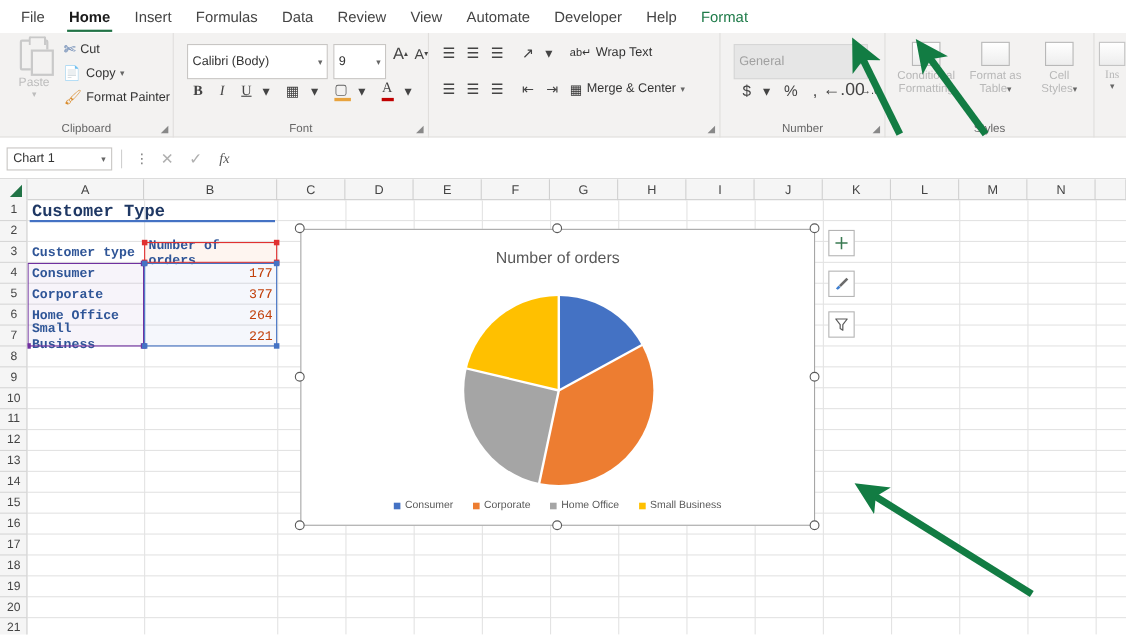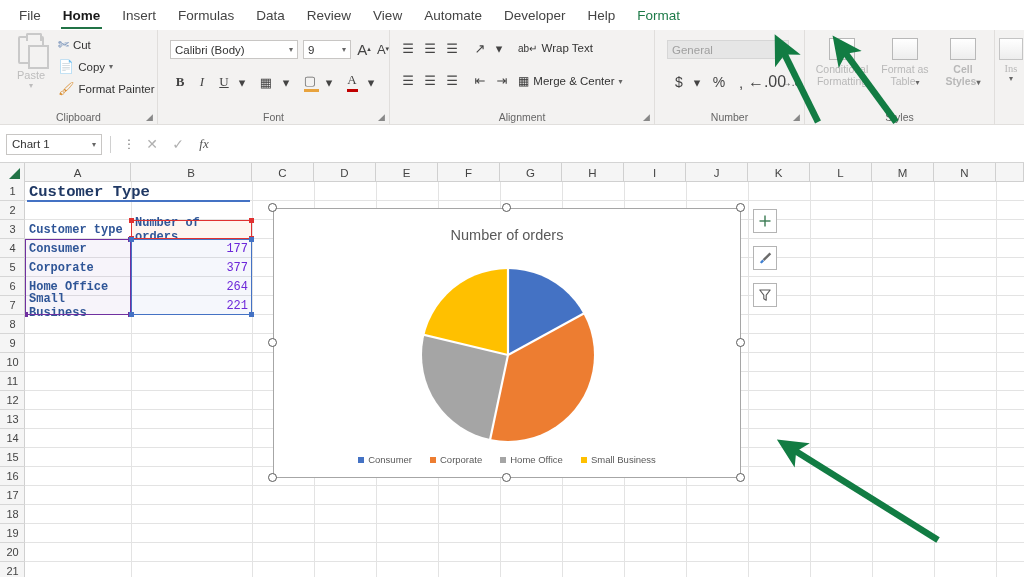--- a/index.html
+++ b/index.html
@@ -77,21 +77,21 @@
   .paste-chev { font-size: 8px; color: #bdbdbd; }
 
   
   .gl { font-size: 13px; line-height: 1; }
   .chev { font-size: 8px; color: #666; }
 
   
   .fbox {
     position: absolute; background: #ffffff; border: 1px solid #c8c6c4;
     display: flex; align-items: center; padding: 0 4px;
-    font-size: 11.5px; color: #333; height: 19px;
+    font-size: 11.5px; color: #333; height: 32px;
   }
   .fbox .chev { margin-left: auto; }
 
   
   .ibtn {
     position: absolute; width: 20px; height: 20px;
     display: flex; align-items: center; justify-content: center;
     font-size: 13px; color: #444;
   }
 
@@ -148,21 +148,21 @@
   .cell {
     position: absolute; height: 19px;
     display: flex; align-items: center;
     font-size: 12px; padding: 0 4px;
     font-family: Liberation Mono, monospace;
   }
   .cell.r { justify-content: flex-end; }
   .title-cell { font-size: 15.5px; font-weight: bold; color: #1f3864; }
   .hdr-cell { font-size: 12px; font-weight: bold; color: #2f5597; }
   .lbl-cell { font-size: 12px; font-weight: bold; color: #2f5597; }
-  .num-cell { font-size: 12px; color: #6d28d9; }
+  .num-cell { font-size: 12px; color: #c2410c; }
   .shade-a { position: absolute; background: rgba(112,48,160,0.055); }
   .shade-b { position: absolute; background: rgba(68,114,196,0.055); }
   .shade-h { position: absolute; background: rgba(237,125,49,0.075); }
 
   .uline { position: absolute; height: 2px; background: #4472c4; }
   .selbox { position: absolute; pointer-events: none; }
   .selbox.red { border: 1.6px solid #e03131; }
   .selbox.purple { border: 1.6px solid #7030a0; }
   .selbox.blue { border: 1.6px solid #4472c4; }
   .handle { position: absolute; width: 5px; height: 5px; }
@@ -308,21 +308,20 @@
       <div class="ibtn gray" style="left:30px; top:40px;">☰</div>
       <div class="ibtn gray" style="left:52px; top:40px;">☰</div>
       <div class="ibtn gray" style="left:80px; top:40px;">⇤</div>
       <div class="ibtn gray" style="left:102px; top:40px;">⇥</div>
       <div class="ritem gray" style="left:128px; top:44px;">
         <span class="ricon" style="font-size:12px;">▦</span>
         <span>Merge &amp; Center</span>
         <span class="chev">▾</span>
       </div>
 
-      <div class="glabel">Alignment</div>
       <div class="dlaunch">◢</div>
     </div>
 
     <div class="rgroup" style="left:655px; width:150px;">
       <div class="fbox" style="left:12px; top:10px; width:122px; background:#e6e6e6; border-color:#d6d6d6; color:#a0a0a0;">
         <span>General</span>
         <span class="chev" style="color:#b0b0b0;">▾</span>
       </div>
       <div class="ibtn gray" style="left:14px; top:42px; font-size:14px;">
         <span>$</span>
@@ -348,21 +347,21 @@
           <span>Formatting</span>
         </div>
       </div>
       <div style="position:absolute; left:72px; top:8px; width:56px; text-align:center;">
         <div style="width:26px;height:22px;margin:0 auto;border:1.5px solid #b8b8b8;background:linear-gradient(#fff,#ededed);"></div>
         <div class="gray" style="font-size:10.5px;line-height:12px;margin-top:3px;">
           <span>Format as</span><br>
           <span>Table</span><span class="chev">▾</span>
         </div>
       </div>
-      <div style="position:absolute; left:132px; top:8px; width:52px; text-align:center;font-weight:bold;">
+      <div style="position:absolute; left:132px; top:8px; width:52px; text-align:center;">
         <div style="width:26px;height:22px;margin:0 auto;border:1.5px solid #b8b8b8;background:linear-gradient(#fff,#ededed);"></div>
         <div class="gray" style="font-size:10.5px;line-height:12px;margin-top:3px;">
           <span>Cell</span><br>
           <span>Styles</span><span class="chev">▾</span>
         </div>
       </div>
       <div class="glabel">Styles</div>
     </div>
 
     <div class="rgroup" style="left:995px; width:29px; border-right:none;">

